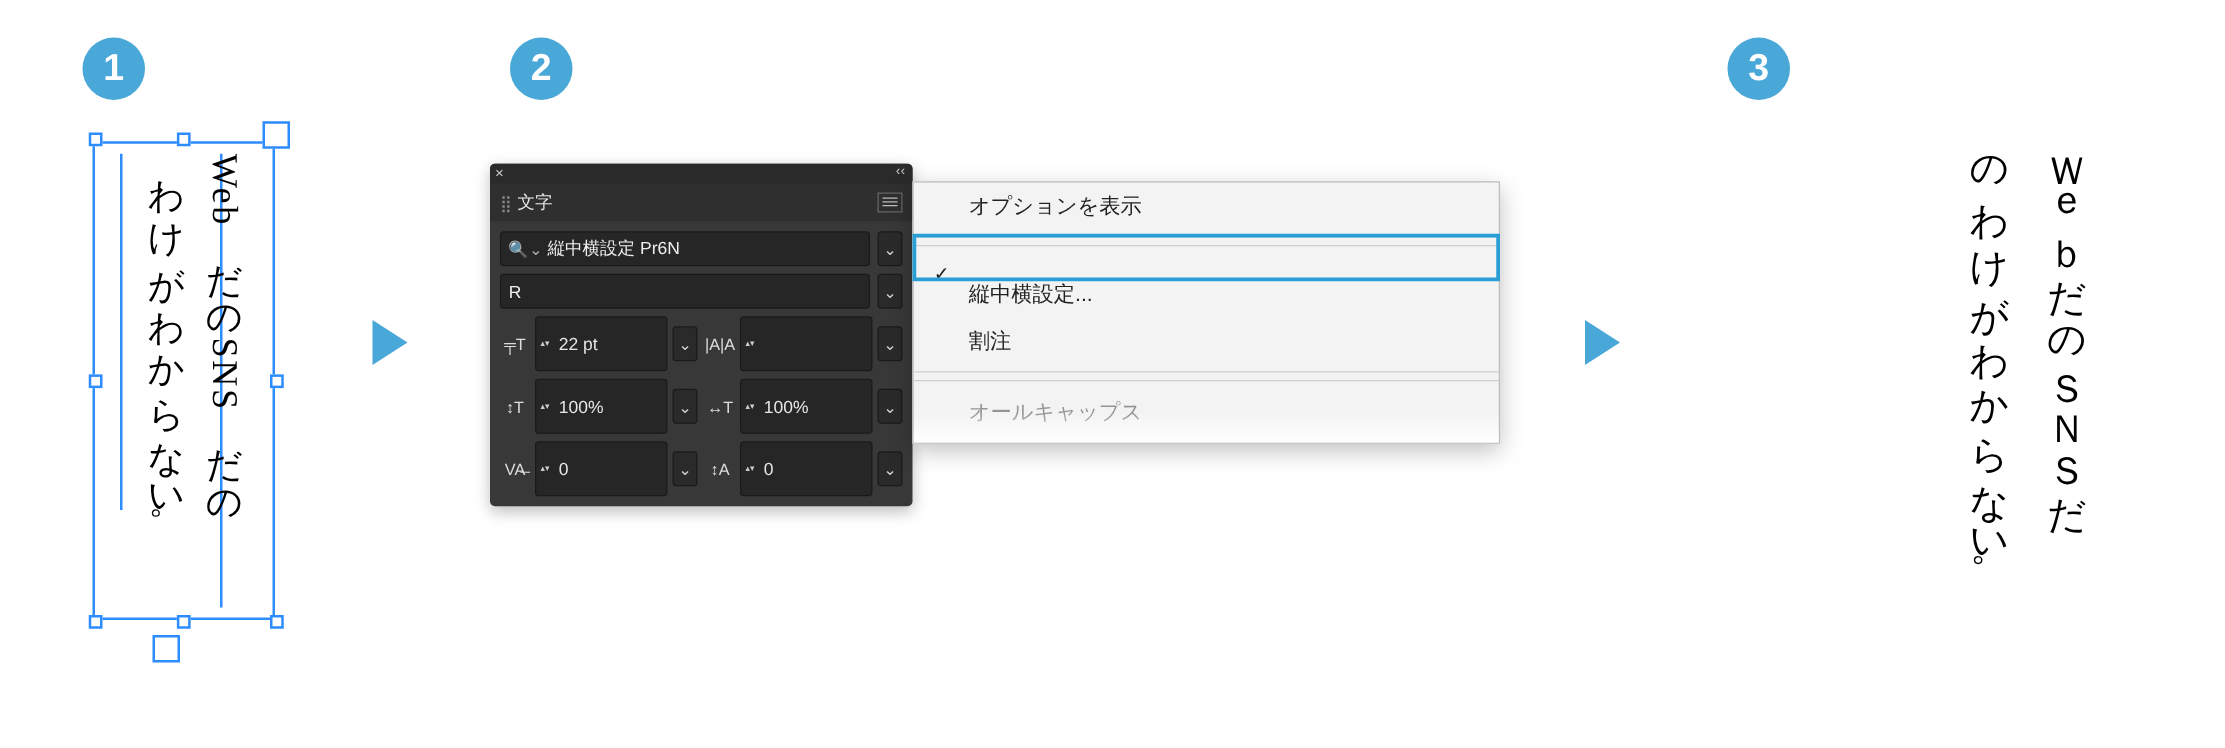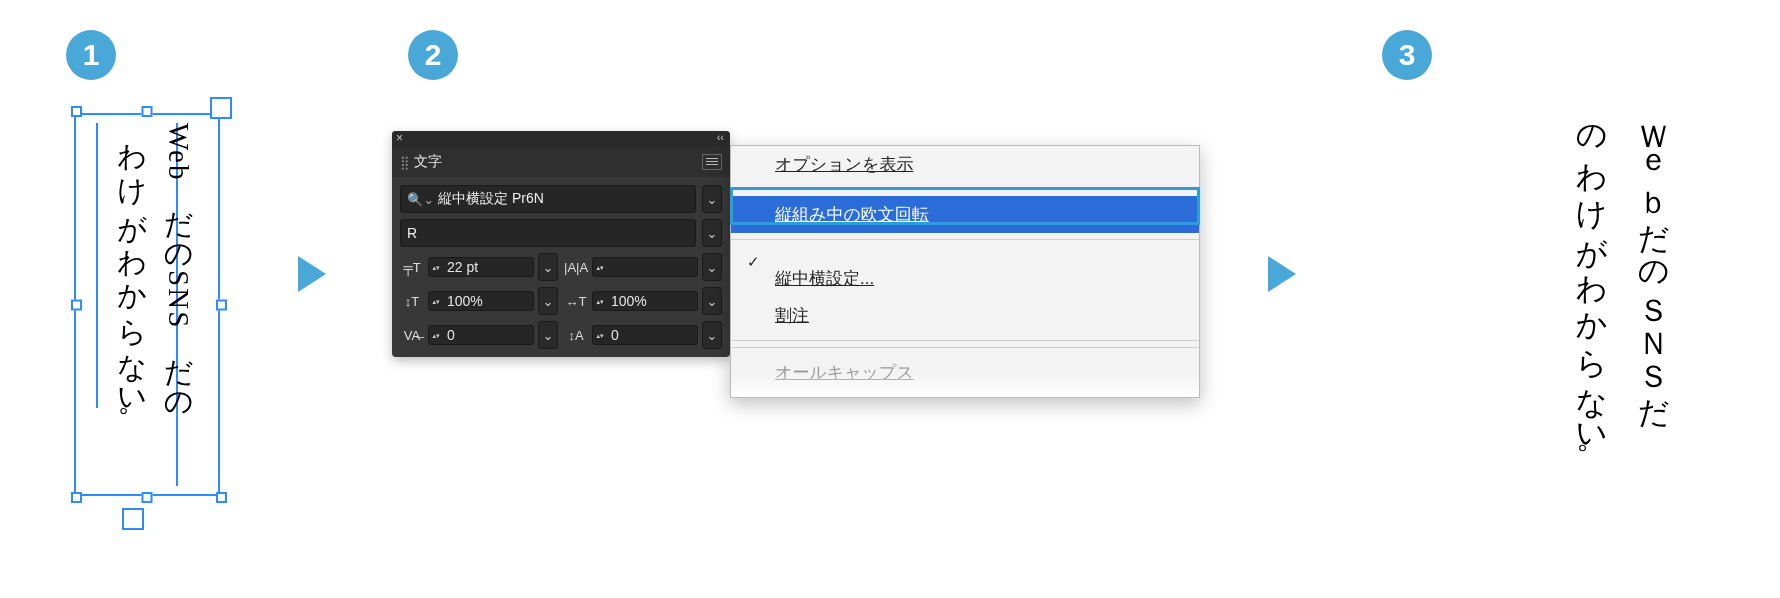--- a/index.html
+++ b/index.html
@@ -100,41 +100,40 @@
   .cp-row { display:flex; gap:6px; align-items:center; }
   .fld {
     background:#262626; border:1px solid #1a1a1a; height:28px; display:flex; align-items:center;
     padding: 0 6px; color:#eee; font-size:14px; border-radius:3px;
   }
   .fld.full { flex:1; }
   .fld .mag { font-size:13px; color:#aaa; margin-right:4px;}
   .dd { width:20px; background:#2a2a2a; border:1px solid #1a1a1a; height:28px; display:flex; align-items:center; justify-content:center; color:#ccc; border-radius:3px;}
   .pair { display:flex; flex:1; gap:4px; align-items:center;}
   .pair .ic { width:24px; text-align:center; color:#ddd; font-size:13px; font-family:Arial; }
-  .stepbox { display:flex; background:#262626; border:1px solid #1a1a1a; height:20px; border-radius:3px; flex:1; align-items:center;}
+  .stepbox { display:flex; background:#262626; border:1px solid #1a1a1a; height:44px; border-radius:3px; flex:1; align-items:center;}
   .stepbox .arrows{ width:14px; display:flex; flex-direction:column; font-size:7px; color:#ccc; align-items:center; line-height:7px;}
   .stepbox .val{ flex:1; padding:0 4px; font-size:14px;}
 
   
   .ctx-menu {
     position: absolute;
     left: 730px; top: 145px;
     width: 470px;
     background: #f3f3f3;
     border: 1px solid #bcbcbc;
     box-shadow: 0 6px 18px rgba(0,0,0,.25);
     font-size: 17px;
     color: #222;
     padding-bottom: 6px;
   }
   .ctx-menu .mi {
     padding: 7px 18px 7px 44px;
     position: relative;
     white-space: nowrap;
-    text-decoration: underline;
   }
   .ctx-menu .mi.sub::after {
     content: "▶"; position:absolute; right:14px; top:8px; font-size:12px; color:#444;
   }
   .ctx-menu .mi .chk {
     position:absolute; left:16px; top:7px; font-size:15px;
   }
   .ctx-menu .sep { height:1px; background:#cfcfcf; margin:6px 0; }
   .ctx-menu .mi.hl { background:#2b6cd9; color:#fff; }
   .ctx-frame {
@@ -274,21 +273,20 @@
       </div>
     </div>
   </div>
 </div>
 
 <div class="select-label" style="left:1098px; top:146px">選択</div>
 
 <div class="ctx-menu">
   <div class="mi">オプションを表示</div>
   <div class="sep"></div>
-  <div class="mi hl">縦組み中の欧文回転</div>
   <div class="sep"></div>
   <div class="mi">
     <span class="chk">✓</span>
   </div>
   <div class="mi">縦中横設定...</div>
   <div class="mi">割注</div>
   <div class="sep"></div>
   <div class="sep"></div>
   <div class="mi" style="opacity:.45">オールキャップス</div>
   <div class="ctx-fade"></div>

